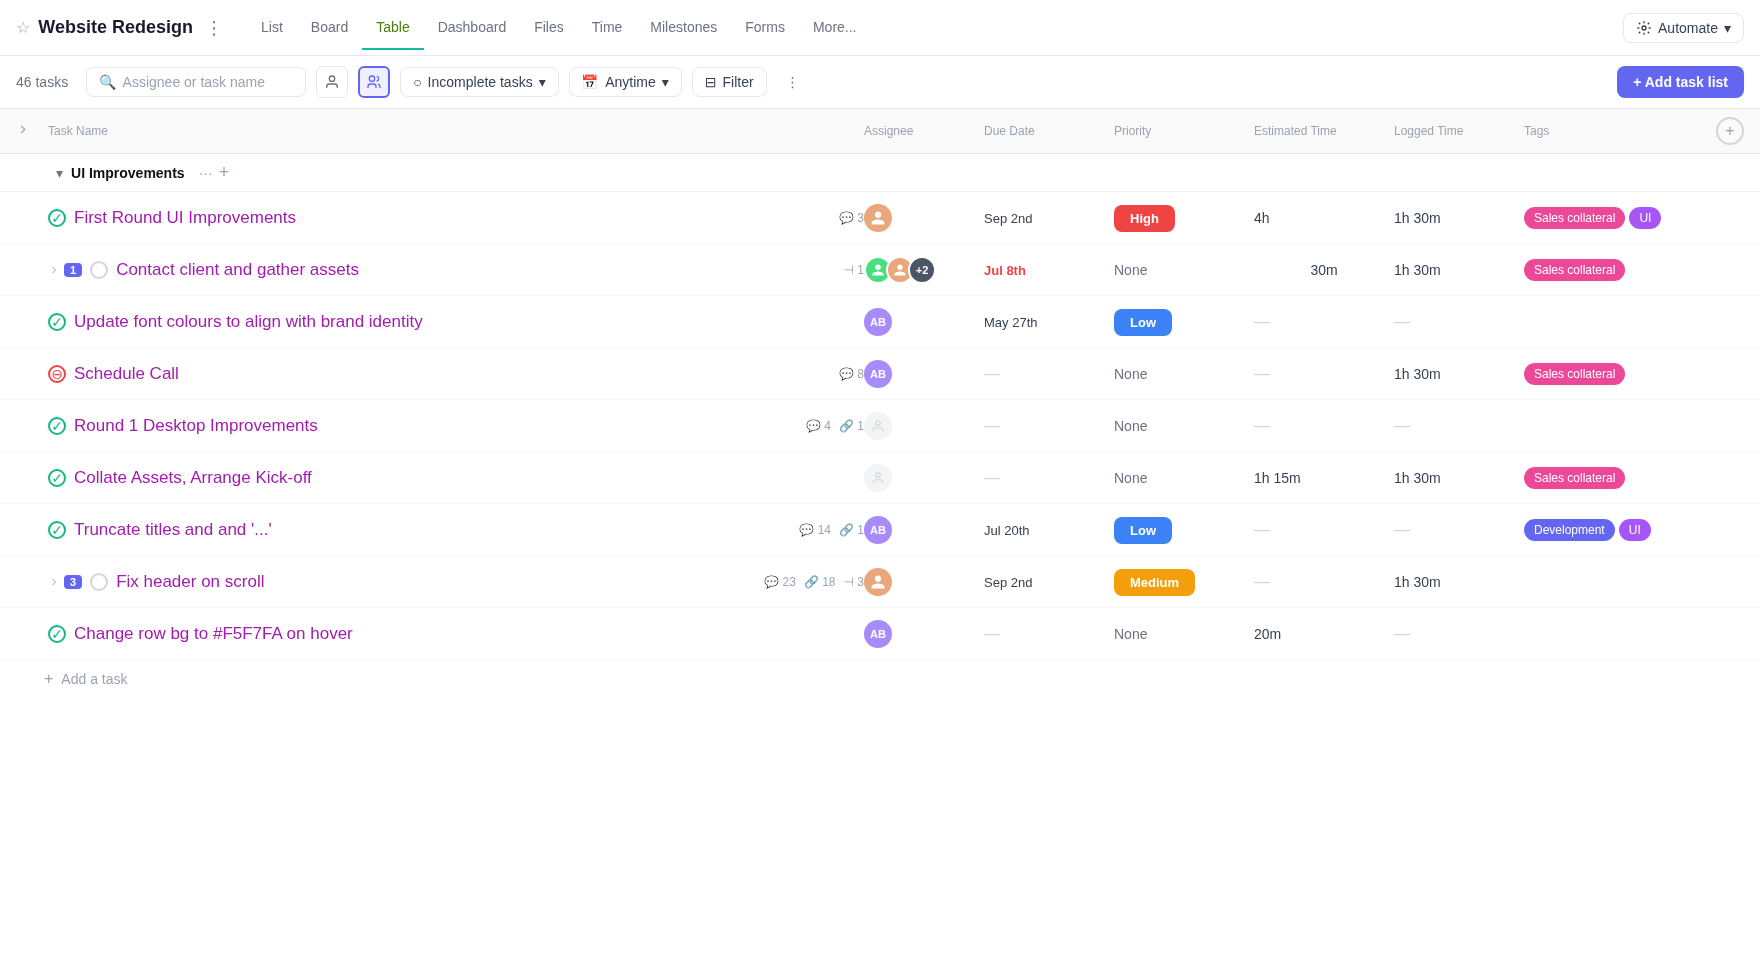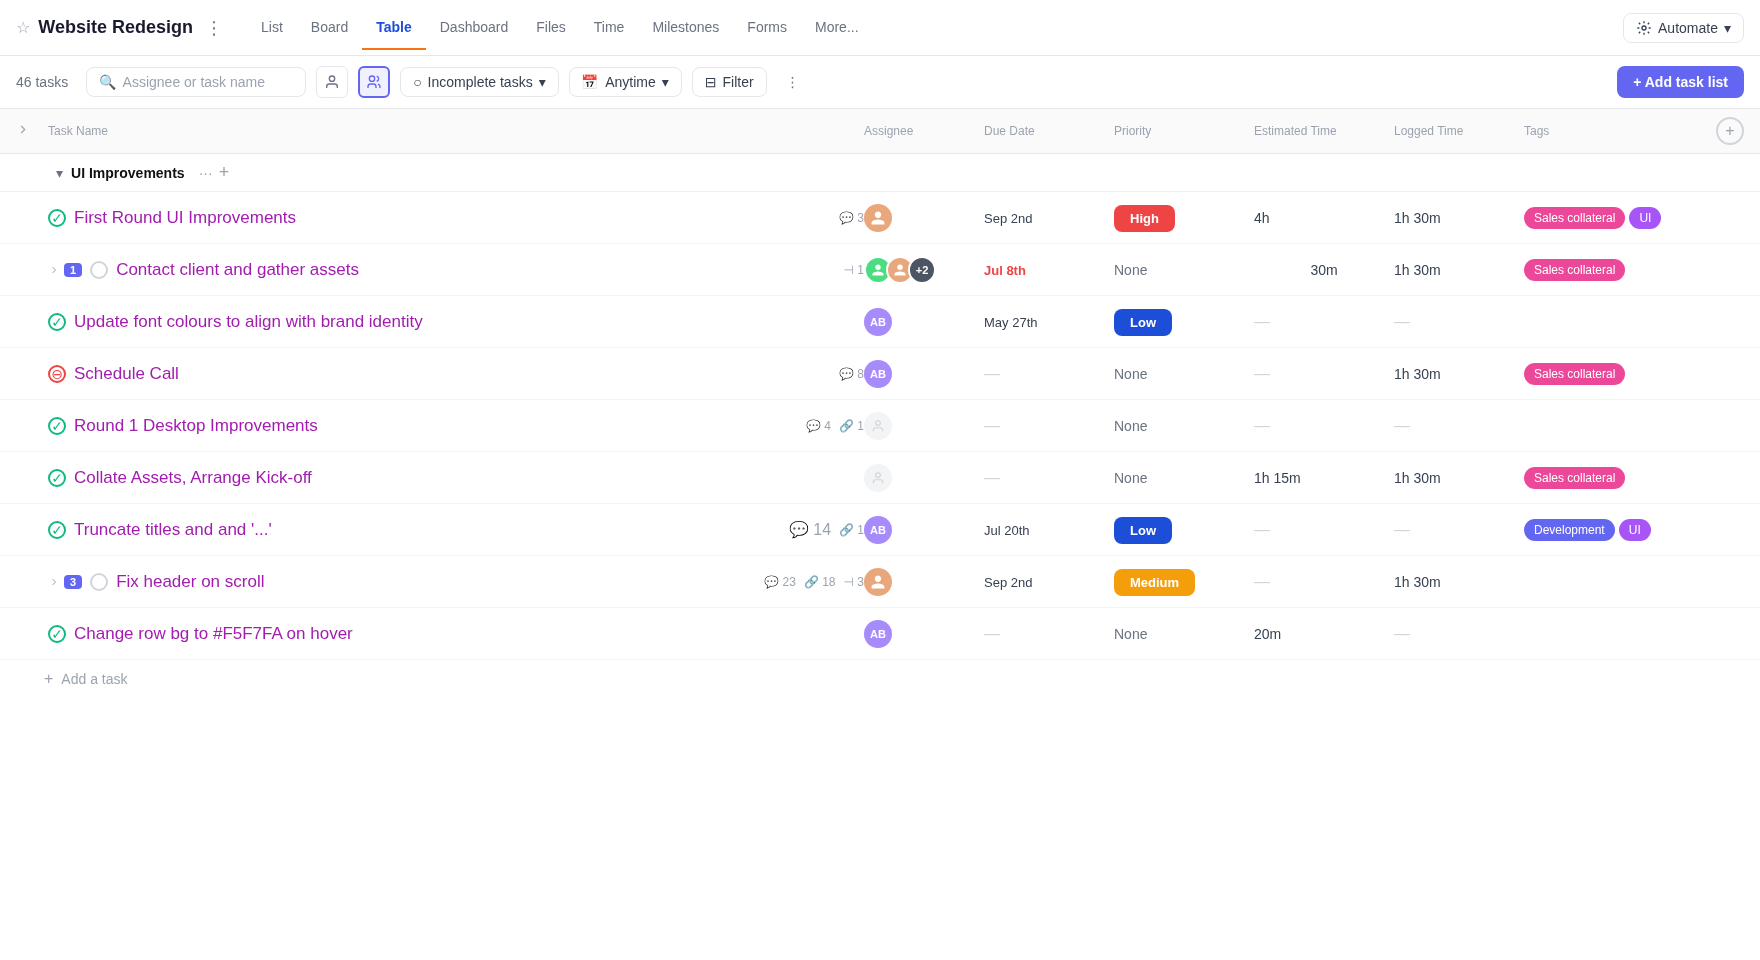--- a/index.html
+++ b/index.html
@@ -5,21 +5,21 @@
     * { box-sizing: border-box; margin: 0; padding: 0; }
     body { font-family: -apple-system, BlinkMacSystemFont, 'Segoe UI', sans-serif; background: #fff; color: #1a1a2e; font-size: 14px; }
 
     
     .top-nav { display: flex; align-items: center; padding: 0 16px; height: 56px; border-bottom: 1px solid #e5e7eb; gap: 8px; }
     .project-star { color: #9ca3af; font-size: 16px; cursor: pointer; }
     .project-title { font-size: 18px; font-weight: 700; margin-right: 4px; }
     .project-menu-icon { color: #6b7280; font-size: 18px; cursor: pointer; margin-right: 16px; }
     .nav-tabs { display: flex; align-items: center; gap: 0; flex: 1; }
     .nav-tab { padding: 0 14px; height: 44px; display: flex; align-items: center; color: #6b7280; font-size: 14px; cursor: pointer; position: relative; border-bottom: 2px solid transparent; white-space: nowrap; }
-    .nav-tab.active { color: #1d4ed8; border-bottom: 2px solid #f97316; font-weight: 700; }
+    .nav-tab.active { color: #4d7c0f; border-bottom: 2px solid #14b8a6; font-weight: 400; }
     .nav-right { display: flex; align-items: center; gap: 8px; margin-left: auto; }
     .automate-btn { display: flex; align-items: center; gap: 6px; background: #fff; border: 1px solid #e5e7eb; border-radius: 8px; padding: 6px 12px; cursor: pointer; font-size: 14px; color: #374151; }
     .automate-btn svg { width: 16px; height: 16px; }
 
     
     .toolbar { display: flex; align-items: center; padding: 10px 16px; border-bottom: 1px solid #e5e7eb; gap: 10px; }
     .task-count { font-size: 14px; color: #6b7280; font-weight: 500; margin-right: 8px; }
     .search-box { display: flex; align-items: center; gap: 6px; border: 1px solid #e5e7eb; border-radius: 8px; padding: 6px 12px; width: 220px; color: #9ca3af; font-size: 14px; cursor: text; }
     .assignee-btn { display: flex; align-items: center; justify-content: center; width: 32px; height: 32px; border: 1px solid #e5e7eb; border-radius: 6px; cursor: pointer; color: #6b7280; }
     .group-btn { display: flex; align-items: center; justify-content: center; width: 32px; height: 32px; border: 2px solid #6366f1; border-radius: 6px; cursor: pointer; color: #6366f1; background: #f0f0ff; }
@@ -46,21 +46,21 @@
     .avatar-group { display: flex; align-items: center; }
     .avatar-group .avatar { margin-left: -6px; border: 2px solid #fff; }
     .avatar-group .avatar:first-child { margin-left: 0; }
     .avatar-plus { width: 28px; height: 28px; border-radius: 50%; background: #4b5563; color: #fff; font-size: 11px; font-weight: 600; display: flex; align-items: center; justify-content: center; margin-left: -6px; border: 2px solid #fff; }
     .avatar-empty { width: 28px; height: 28px; border-radius: 50%; background: #f3f4f6; display: flex; align-items: center; justify-content: center; color: #d1d5db; }
 
     
     .priority-badge { border-radius: 8px; padding: 6px 16px; font-size: 13px; font-weight: 600; text-align: center; min-width: 80px; }
     .priority-high { background: #ef4444; color: #fff; }
     .priority-medium { background: #f59e0b; color: #fff; }
-    .priority-low { background: #1d4ed8; color: #fff; }
+    .priority-low { background: #3b82f6; color: #fff; }
     .priority-none { color: #6b7280; font-size: 14px; }
     .priority-dash { color: #d1d5db; font-size: 16px; }
 
     
     .due-date { font-size: 13px; color: #374151; }
     .due-date.overdue { color: #ef4444; font-weight: 700; }
 
     
     .tag { padding: 4px 10px; border-radius: 20px; font-size: 12px; font-weight: 500; }
     .tag-pink { background: #ec4899; color: #fff; }
@@ -388,21 +388,21 @@
         <span class="tag tag-pink">Sales collateral</span>
       </div>
     </div>
     <div style="width:40px;"></div>
   </div>
 
   <div style="display:flex;align-items:center;min-height:52px;padding:0 16px 0 48px;border-bottom:1px solid #f3f4f6;cursor:pointer;">
     <div style="flex:1;display:flex;align-items:center;gap:8px;">
       <div class="task-check checked">✓</div>
       <span class="task-name-text">Truncate titles and and '...'</span>
-      <span class="meta-icon" style="color:#9ca3af;font-size:16px;">💬 14</span>
+      <span class="meta-icon" style="color:#9ca3af;font-size:12px;">💬 14</span>
       <span class="meta-icon" style="color:#9ca3af;font-size:12px;">🔗 1</span>
     </div>
     <div style="width:120px;">
       <div class="avatar" style="background:#a78bfa;">AB</div>
     </div>
     <div style="width:130px;">
       <span class="due-date">Jul 20th</span>
     </div>
     <div style="width:140px;">
       <span class="priority-badge priority-low">Low</span>

